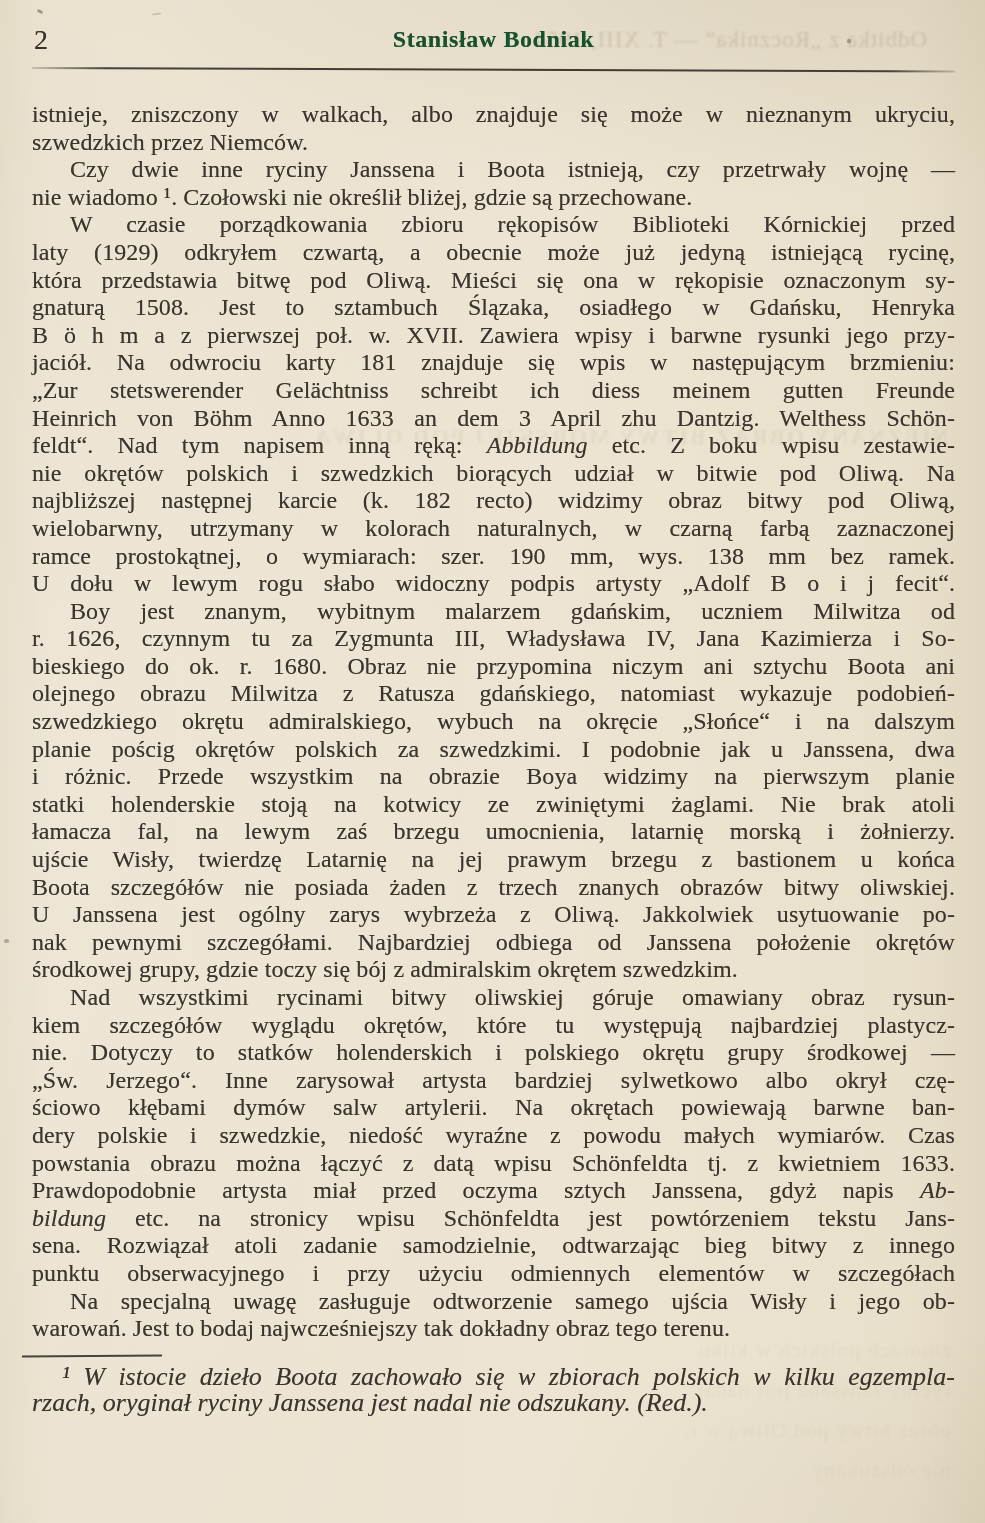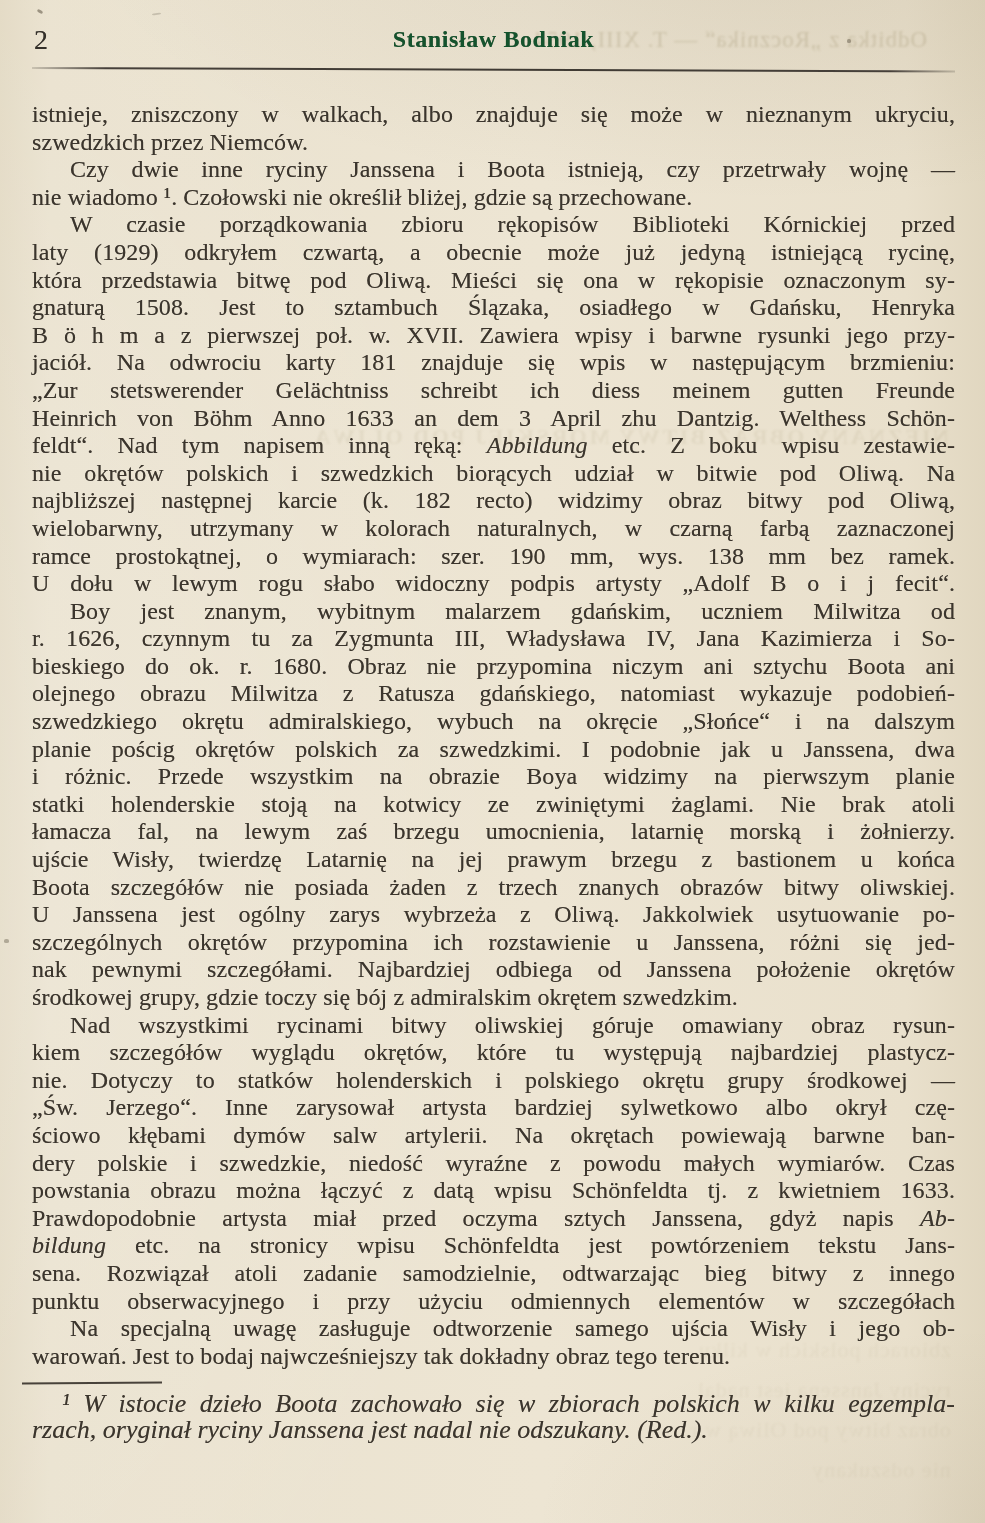--- a/index.html
+++ b/index.html
@@ -150,21 +150,20 @@
       <div class="ln fill">bieskiego do ok. r. 1680. Obraz nie przypomina niczym ani sztychu Boota ani</div>
       <div class="ln fill">olejnego obrazu Milwitza z Ratusza gdańskiego, natomiast wykazuje podobień-</div>
       <div class="ln fill">szwedzkiego okrętu admiralskiego, wybuch na okręcie „Słońce“ i na dalszym</div>
       <div class="ln fill">planie pościg okrętów polskich za szwedzkimi. I podobnie jak u Janssena, dwa</div>
       <div class="ln fill">i różnic. Przede wszystkim na obrazie Boya widzimy na pierwszym planie</div>
       <div class="ln fill">statki holenderskie stoją na kotwicy ze zwiniętymi żaglami. Nie brak atoli</div>
       <div class="ln fill">łamacza fal, na lewym zaś brzegu umocnienia, latarnię morską i żołnierzy.</div>
       <div class="ln fill">ujście Wisły, twierdzę Latarnię na jej prawym brzegu z bastionem u końca</div>
       <div class="ln fill">Boota szczegółów nie posiada żaden z trzech znanych obrazów bitwy oliwskiej.</div>
       <div class="ln fill">U Janssena jest ogólny zarys wybrzeża z Oliwą. Jakkolwiek usytuowanie po-</div>
-      <div class="ln fill">szczególnych okrętów przypomina ich rozstawienie u Janssena, różni się jed-</div>
       <div class="ln fill">nak pewnymi szczegółami. Najbardziej odbiega od Janssena położenie okrętów</div>
       <div class="ln">środkowej grupy, gdzie toczy się bój z admiralskim okrętem szwedzkim.</div>
       <div class="ln indent fill">Nad wszystkimi rycinami bitwy oliwskiej góruje omawiany obraz rysun-</div>
       <div class="ln fill">kiem szczegółów wyglądu okrętów, które tu występują najbardziej plastycz-</div>
       <div class="ln fill">nie. Dotyczy to statków holenderskich i polskiego okrętu grupy środkowej —</div>
       <div class="ln fill">„Św. Jerzego“. Inne zarysował artysta bardziej sylwetkowo albo okrył czę-</div>
       <div class="ln fill">ściowo kłębami dymów salw artylerii. Na okrętach powiewają barwne ban-</div>
       <div class="ln fill">dery polskie i szwedzkie, niedość wyraźne z powodu małych wymiarów. Czas</div>
       <div class="ln fill">powstania obrazu można łączyć z datą wpisu Schönfeldta tj. z kwietniem 1633.</div>
       <div class="ln fill">Prawdopodobnie artysta miał przed oczyma sztych Janssena, gdyż napis <i>Ab-</i></div>

